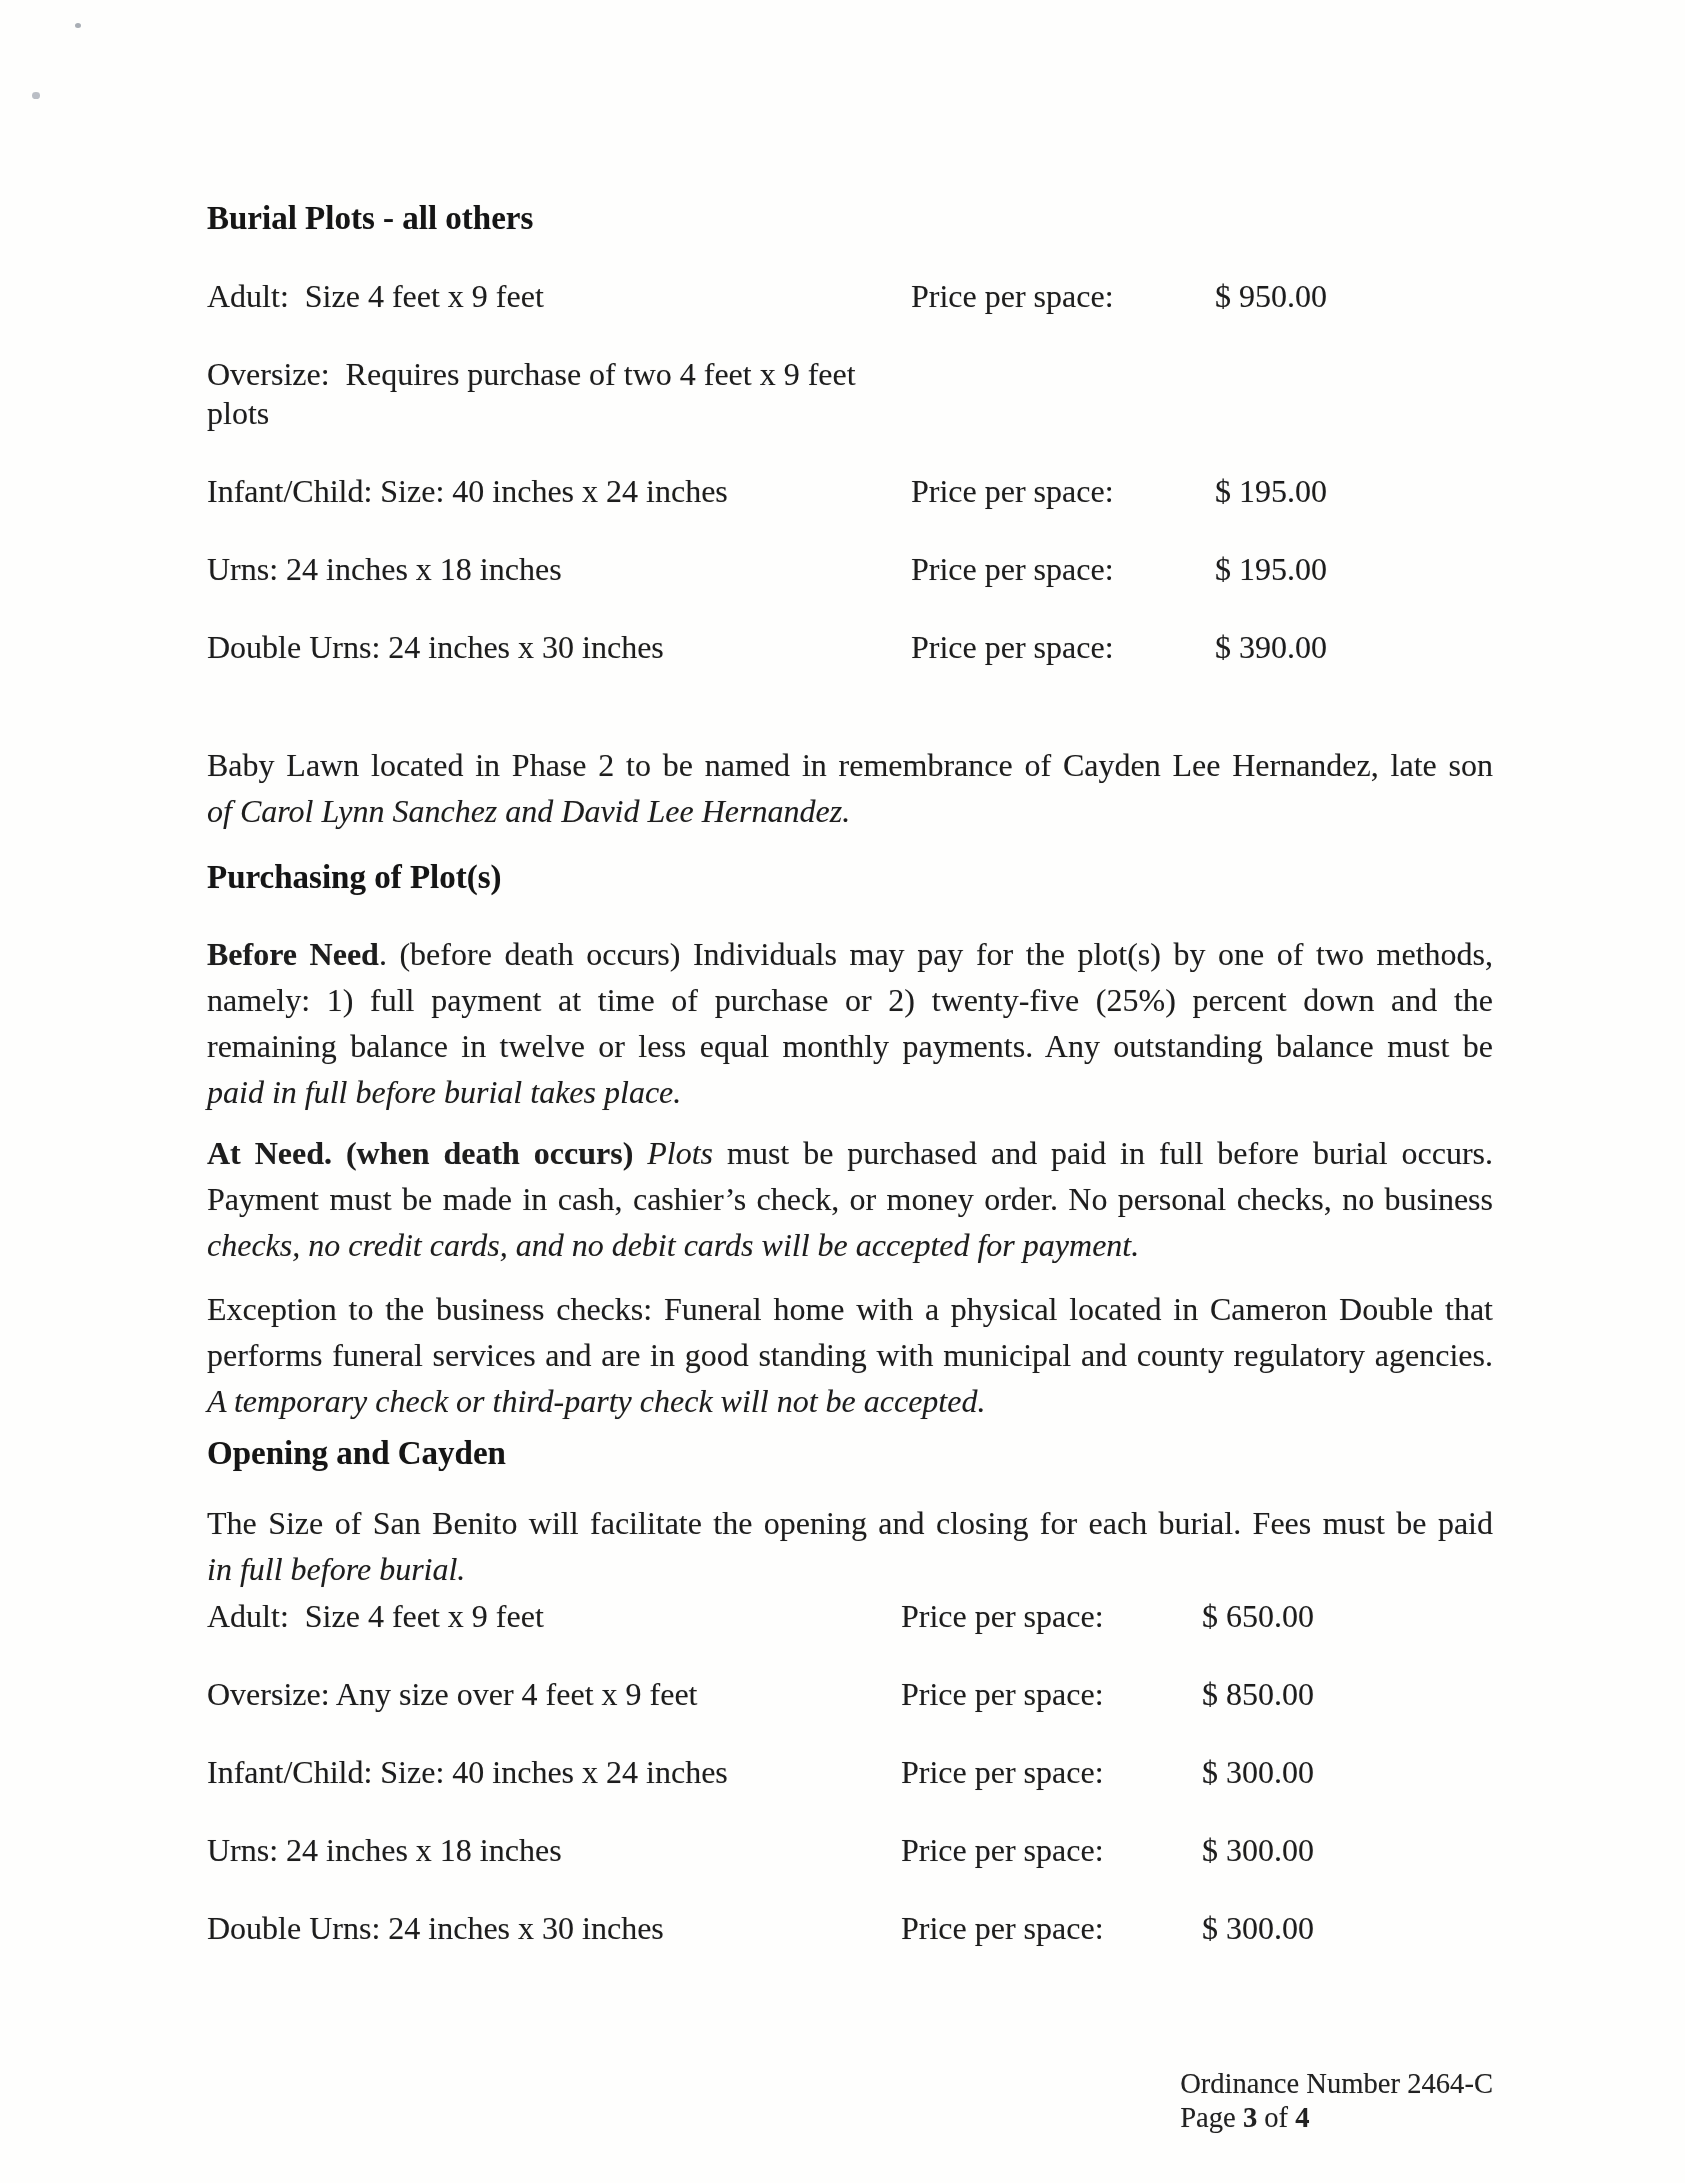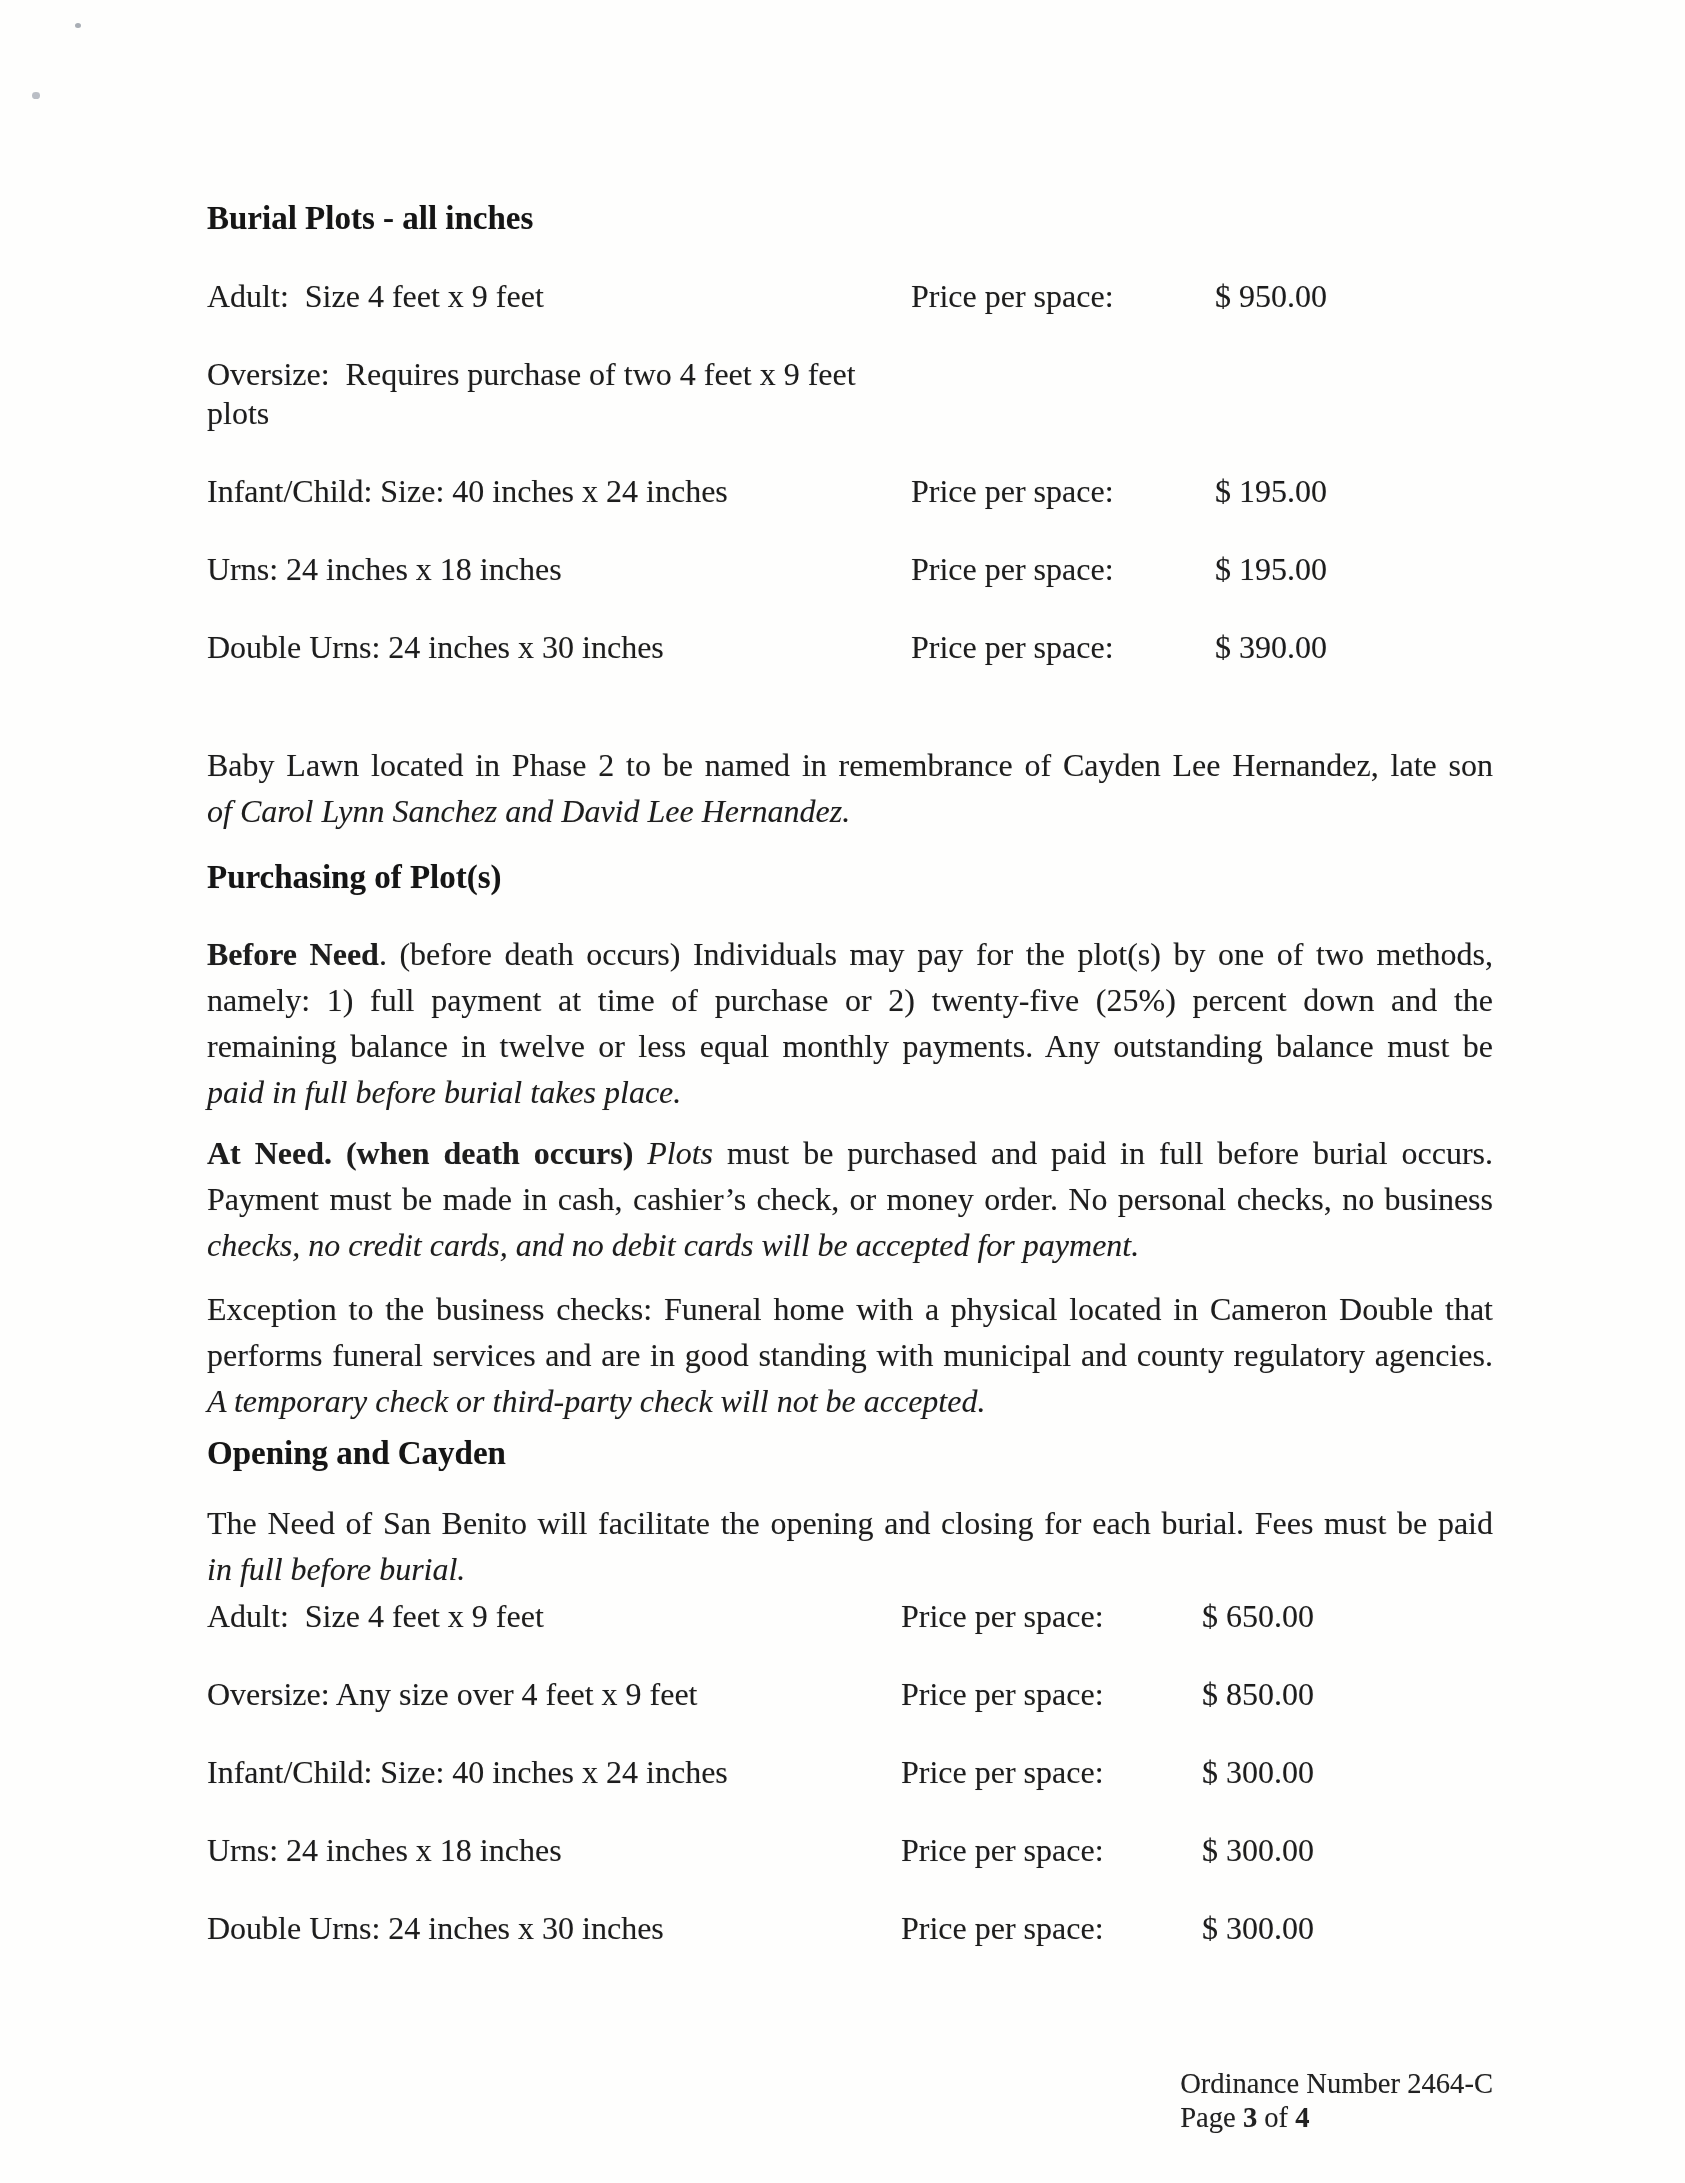--- a/index.html
+++ b/index.html
@@ -86,21 +86,21 @@
 </head>
 <body>
 
 <div class="page">
 
   <div class="speck speck-1"></div>
   <div class="speck speck-2"></div>
 
   <div class="content">
 
-    <div class="heading">Burial Plots - all inches</div>
+    <div class="heading">Burial Plots - all others</div>
 
     <div class="rows-start">
       <div class="price-row"><span class="lbl">Adult:  Size 4 feet x 9 feet</span><span class="pl">Price per space:</span><span class="amt">$ 950.00</span></div>
       <div class="price-row"><span class="lbl">Oversize:  Requires purchase of two 4 feet x 9 feet plots</span><span class="pl"></span><span class="amt"></span></div>
       <div class="price-row"><span class="lbl">Infant/Child: Size: 40 inches x 24 inches</span><span class="pl">Price per space:</span><span class="amt">$ 195.00</span></div>
       <div class="price-row"><span class="lbl">Urns: 24 inches x 18 inches</span><span class="pl">Price per space:</span><span class="amt">$ 195.00</span></div>
       <div class="price-row"><span class="lbl">Double Urns: 24 inches x 30 inches</span><span class="pl">Price per space:</span><span class="amt">$ 390.00</span></div>
     </div>
 
     <div class="para m-baby">
@@ -125,21 +125,21 @@
 
     <div class="para m-exception">
       <div class="jline">Exception to the business checks:  Funeral home with a physical located in Cameron Double that</div>
       <div class="jline">performs funeral services and are in good standing with municipal and county regulatory agencies.</div>
       <div class="lline">A temporary check or third-party check will not be accepted.</div>
     </div>
 
     <div class="heading m-opening">Opening and Cayden</div>
 
     <div class="para m-intro">
-      <div class="jline">The Need of San Benito will facilitate the opening and closing for each burial.  Fees must be paid</div>
+      <div class="jline">The Size of San Benito will facilitate the opening and closing for each burial.  Fees must be paid</div>
       <div class="lline">in full before burial.</div>
     </div>
 
     <div class="list2 m-list2">
       <div class="price-row"><span class="lbl">Adult:  Size 4 feet x 9 feet</span><span class="pl">Price per space:</span><span class="amt">$ 650.00</span></div>
       <div class="price-row"><span class="lbl">Oversize: Any size over 4 feet x 9 feet</span><span class="pl">Price per space:</span><span class="amt">$ 850.00</span></div>
       <div class="price-row"><span class="lbl">Infant/Child: Size: 40 inches x 24 inches</span><span class="pl">Price per space:</span><span class="amt">$ 300.00</span></div>
       <div class="price-row"><span class="lbl">Urns: 24 inches x 18 inches</span><span class="pl">Price per space:</span><span class="amt">$ 300.00</span></div>
       <div class="price-row"><span class="lbl">Double Urns: 24 inches x 30 inches</span><span class="pl">Price per space:</span><span class="amt">$ 300.00</span></div>
     </div>

